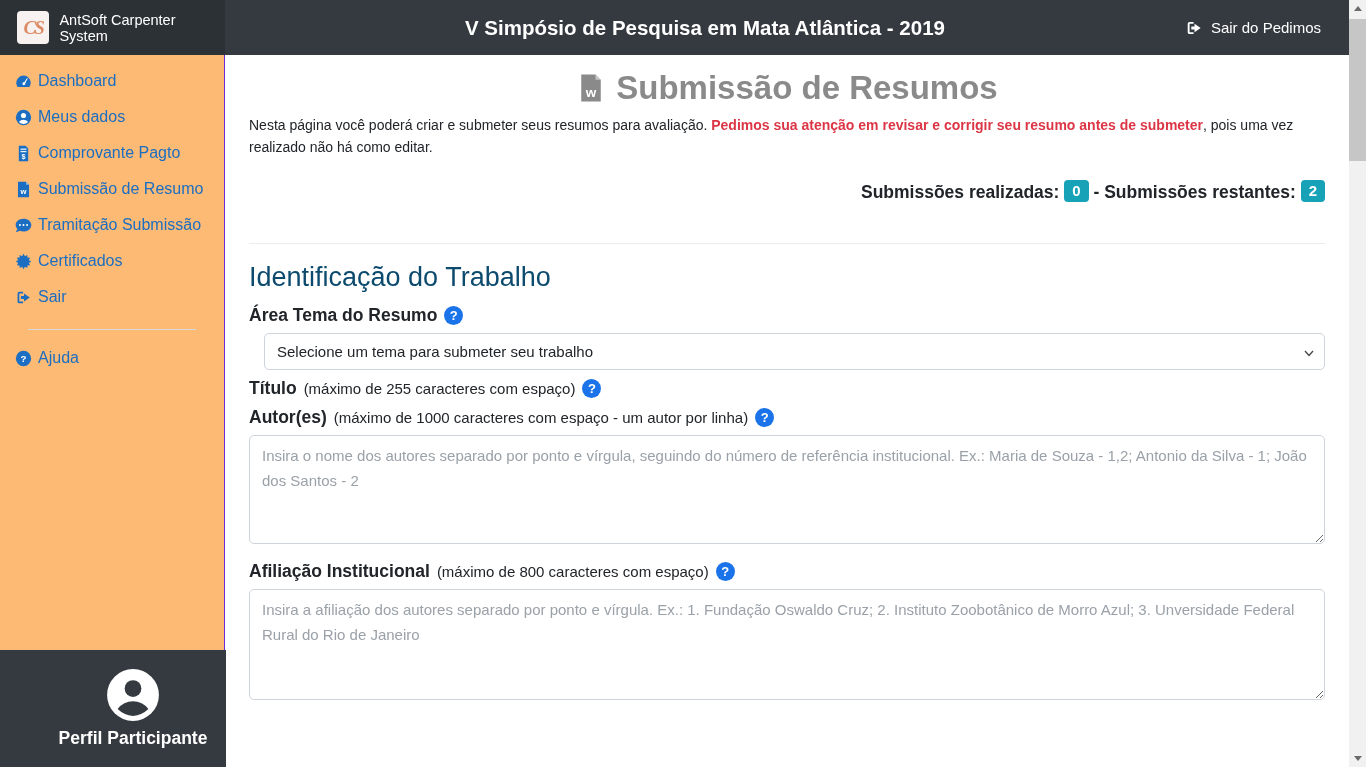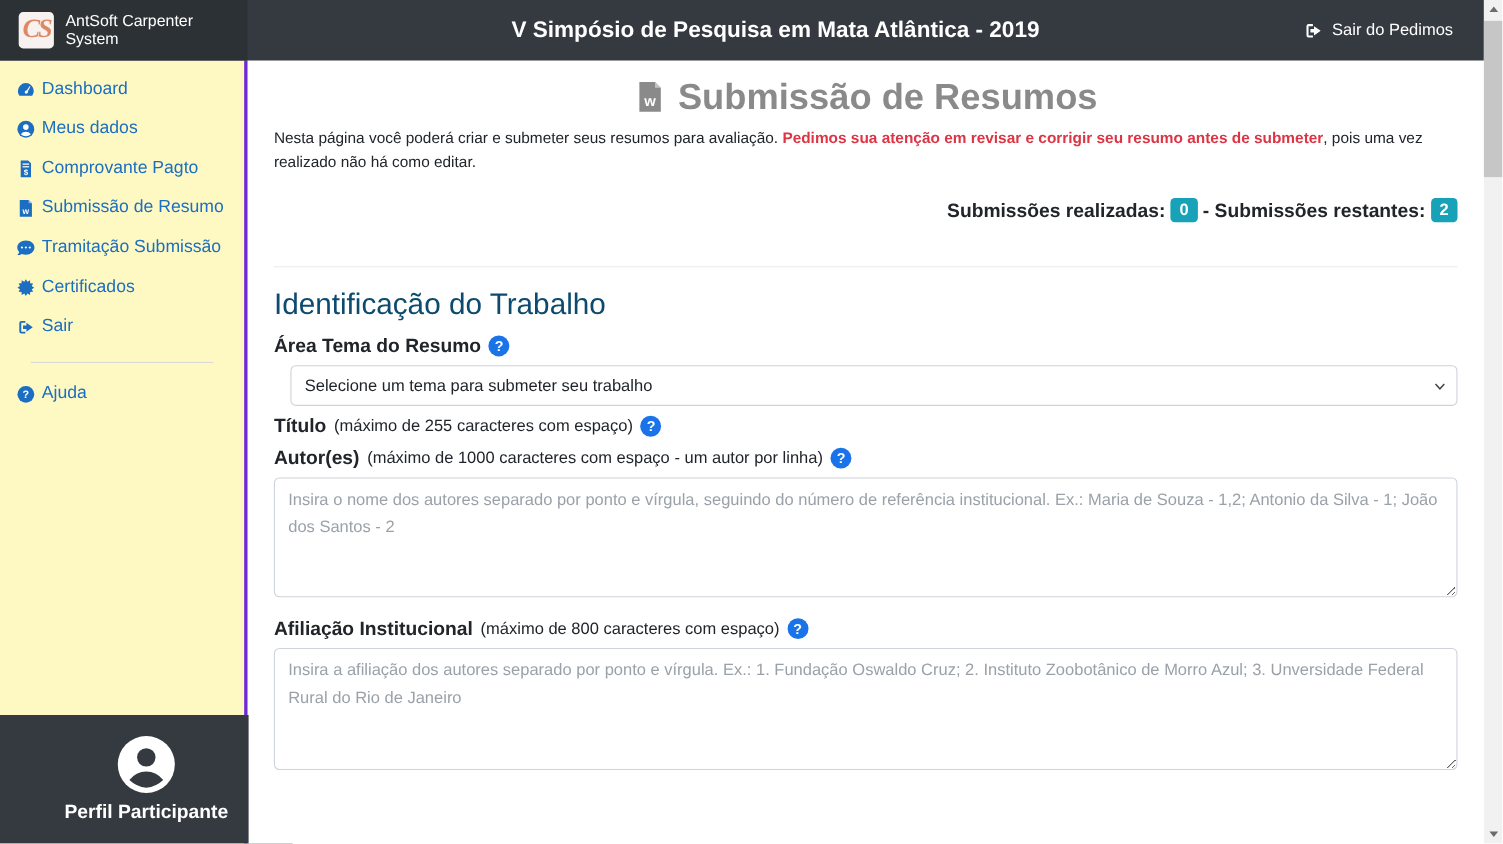--- a/index.html
+++ b/index.html
@@ -7,30 +7,30 @@
   body { font-family:"Liberation Sans", sans-serif; background:#fff; color:#212529; }
   .screen { position:relative; width:1366px; height:767px; overflow:hidden; background:#fff; }
 
   
   .navbar { position:absolute; top:0; left:0; width:1349px; height:55px; background:#343a40;
             display:flex; align-items:center; z-index:5; }
   .brand { width:225px; height:55px; background:#2c3136; display:flex; align-items:center;
            gap:10px; padding-left:17px; flex:none; }
   .logo-box { width:33px; height:33px; background:#f7f2ef; border-radius:4px; display:flex;
               align-items:center; justify-content:center; font-family:"Liberation Serif", serif;
-              font-weight:700; font-style:italic; font-size:24px; color:#dd8a64; letter-spacing:-2px; }
+              font-weight:700; font-style:italic; font-size:19px; color:#dd8a64; letter-spacing:-2px; }
   .brand-name { color:#fff; font-size:14.5px; }
   .nav-title { flex:1; text-align:center; color:#fff; font-size:20.5px; font-weight:700; }
   .logout { display:flex; align-items:center; gap:8px; color:#fff; font-size:15px;
             margin-right:28px; cursor:pointer; white-space:nowrap; }
   .logout svg { width:18px; height:18px; }
 
   
-  .sidebar { position:absolute; top:55px; left:0; width:225px; height:712px; background:#fef9c3;
-             border-right:3px solid #6d28d9; padding-top:8px; }
+  .sidebar { position:absolute; top:55px; left:0; width:225px; height:712px; background:#fdba74;
+             border-right:1px solid #6d28d9; padding-top:8px; }
   .side-item { display:flex; align-items:center; gap:6px; color:#1b6ec2; font-size:16px;
                padding:9px 0 9px 15px; cursor:pointer; }
   .side-item svg { width:17px; height:17px; flex:none; color:#1b6ec2; }
   .side-divider { border:none; border-top:1px solid #d9d9d9; margin:14px 28px 10px 28px; }
   .profile-panel { position:absolute; bottom:0; left:0; width:266px; height:117px; background:#343a40;
                    display:flex; flex-direction:column; align-items:center; justify-content:center; gap:6px; }
   .profile-label { color:#fff; font-weight:700; font-size:17.5px; }
 
   
   .main { position:absolute; top:55px; left:226px; width:1123px; height:712px; background:#fff;

